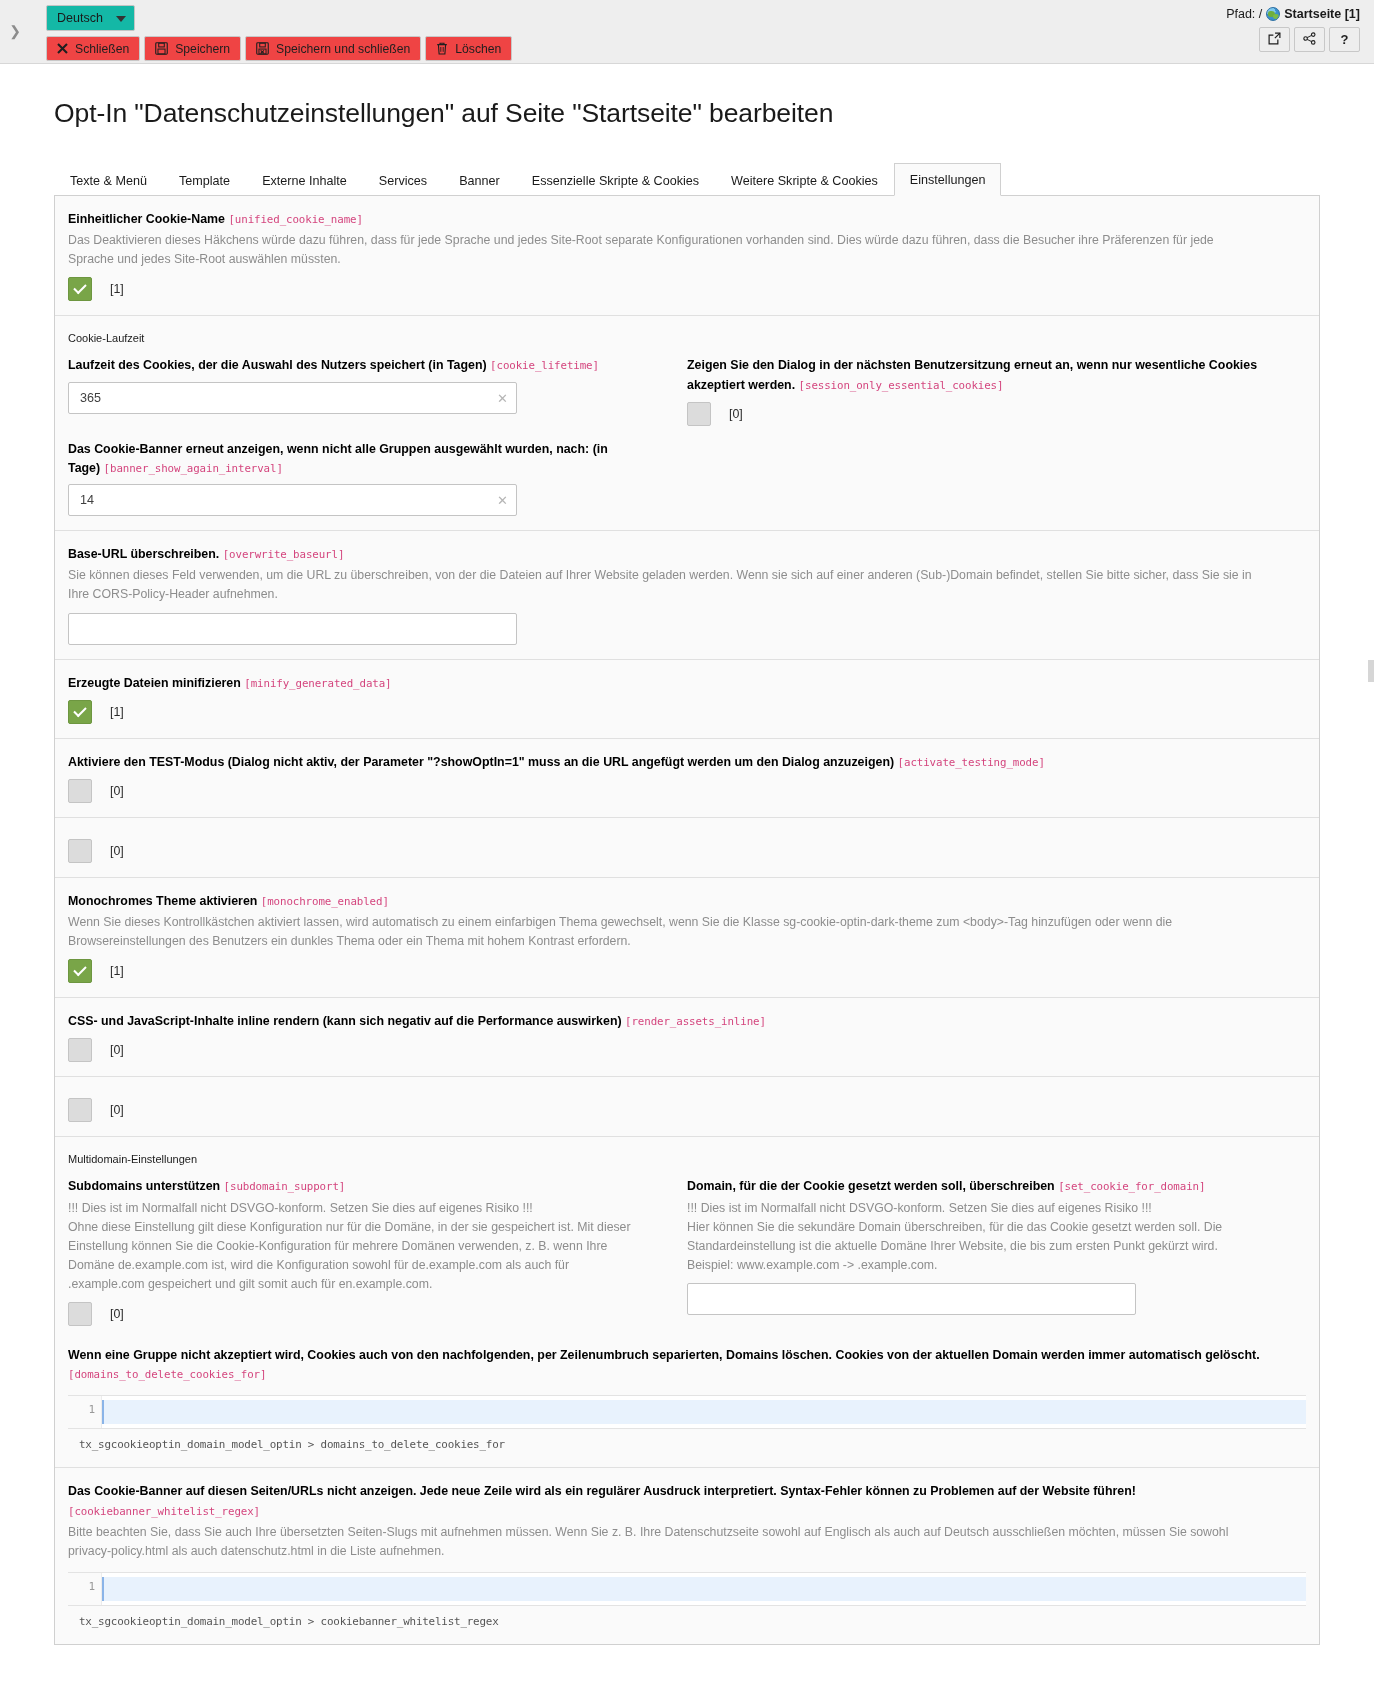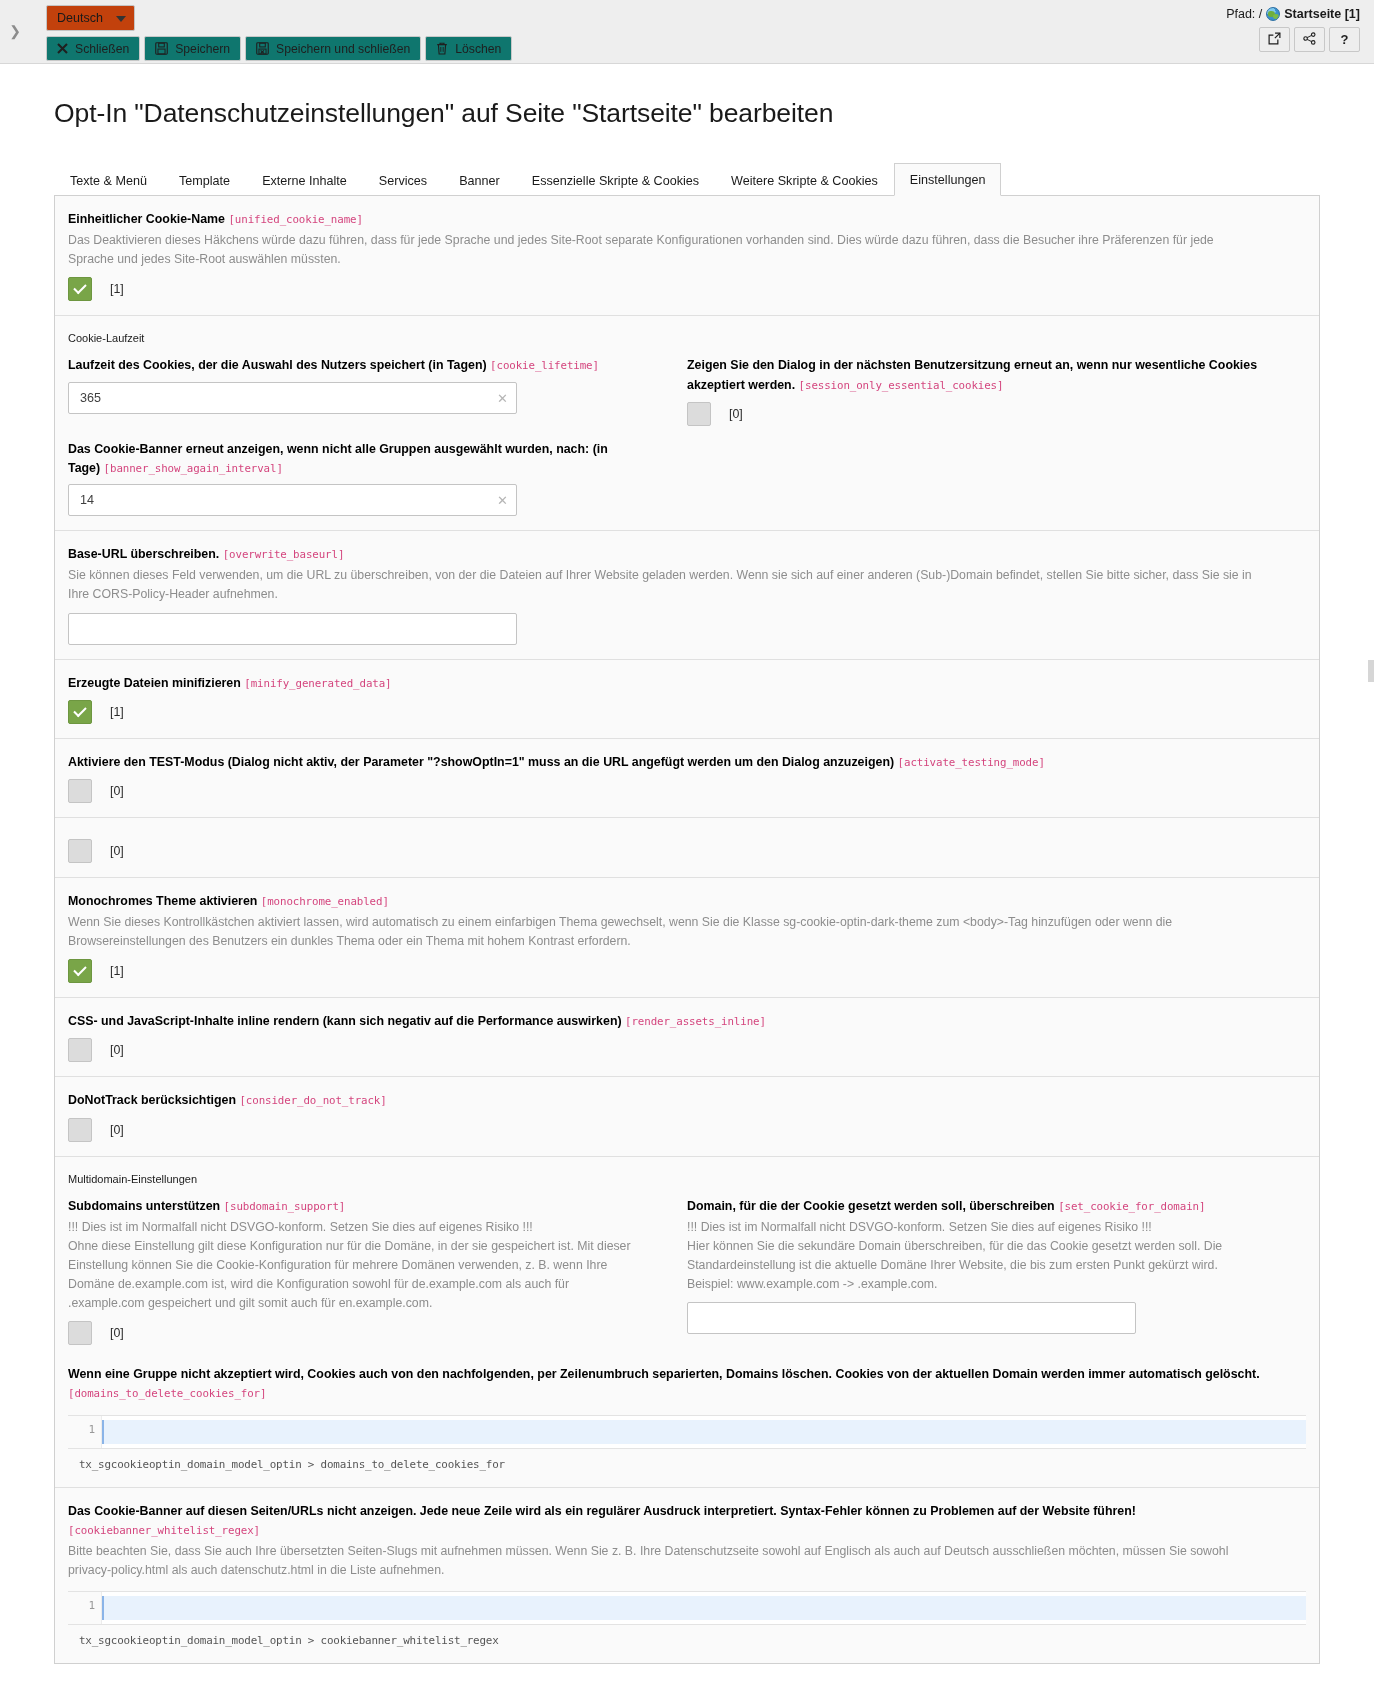--- a/index.html
+++ b/index.html
@@ -32,42 +32,42 @@
     user-select: none;
   }
   .docheader-left { position: absolute; left: 46px; top: 0; }
   .lang-select {
     margin-top: 5px;
     display: inline-flex;
     align-items: center;
     gap: 13px;
     height: 26px;
     padding: 0 8px 0 10px;
-    background: #c2410c;
+    background: #14b8a6;
     border: 1px solid #c4c4c4;
     border-radius: 2px;
     font-size: 12.5px;
     color: #1a1a1a;
     cursor: pointer;
   }
   .caret-down {
     width: 0; height: 0;
     border-left: 5px solid transparent;
     border-right: 5px solid transparent;
     border-top: 6px solid #333;
     position: relative; top: 1px;
   }
   .btn-row { margin-top: 5px; display: flex; gap: 4px; }
   .tbtn {
     display: inline-flex;
     align-items: center;
     gap: 7px;
     height: 25px;
     padding: 0 10px;
-    background: #0f766e;
+    background: #ef4444;
     border: 1px solid #c8c8c8;
     border-radius: 2px;
     font-size: 12.2px;
     color: #1f1f1f;
     cursor: pointer;
     white-space: nowrap;
   }
   .tbtn svg { display: block; }
 
   .docheader-right {
@@ -511,24 +511,20 @@
         <span>CSS- und JavaScript-Inhalte inline rendern (kann sich negativ auf die Performance auswirken)</span>
         <span class="fieldkey">[render_assets_inline]</span>
       </label>
       <div class="cbrow">
         <span class="cbox off"></span>
         <span class="cbval">[0]</span>
       </div>
     </div>
 
     <div class="section">
-      <label class="field-label">
-        <span>DoNotTrack berücksichtigen</span>
-        <span class="fieldkey">[consider_do_not_track]</span>
-      </label>
       <div class="cbrow">
         <span class="cbox off"></span>
         <span class="cbval">[0]</span>
       </div>
     </div>
 
     <div class="section">
       <div class="fieldset-title">Multidomain-Einstellungen</div>
 
       <div class="grid2">

